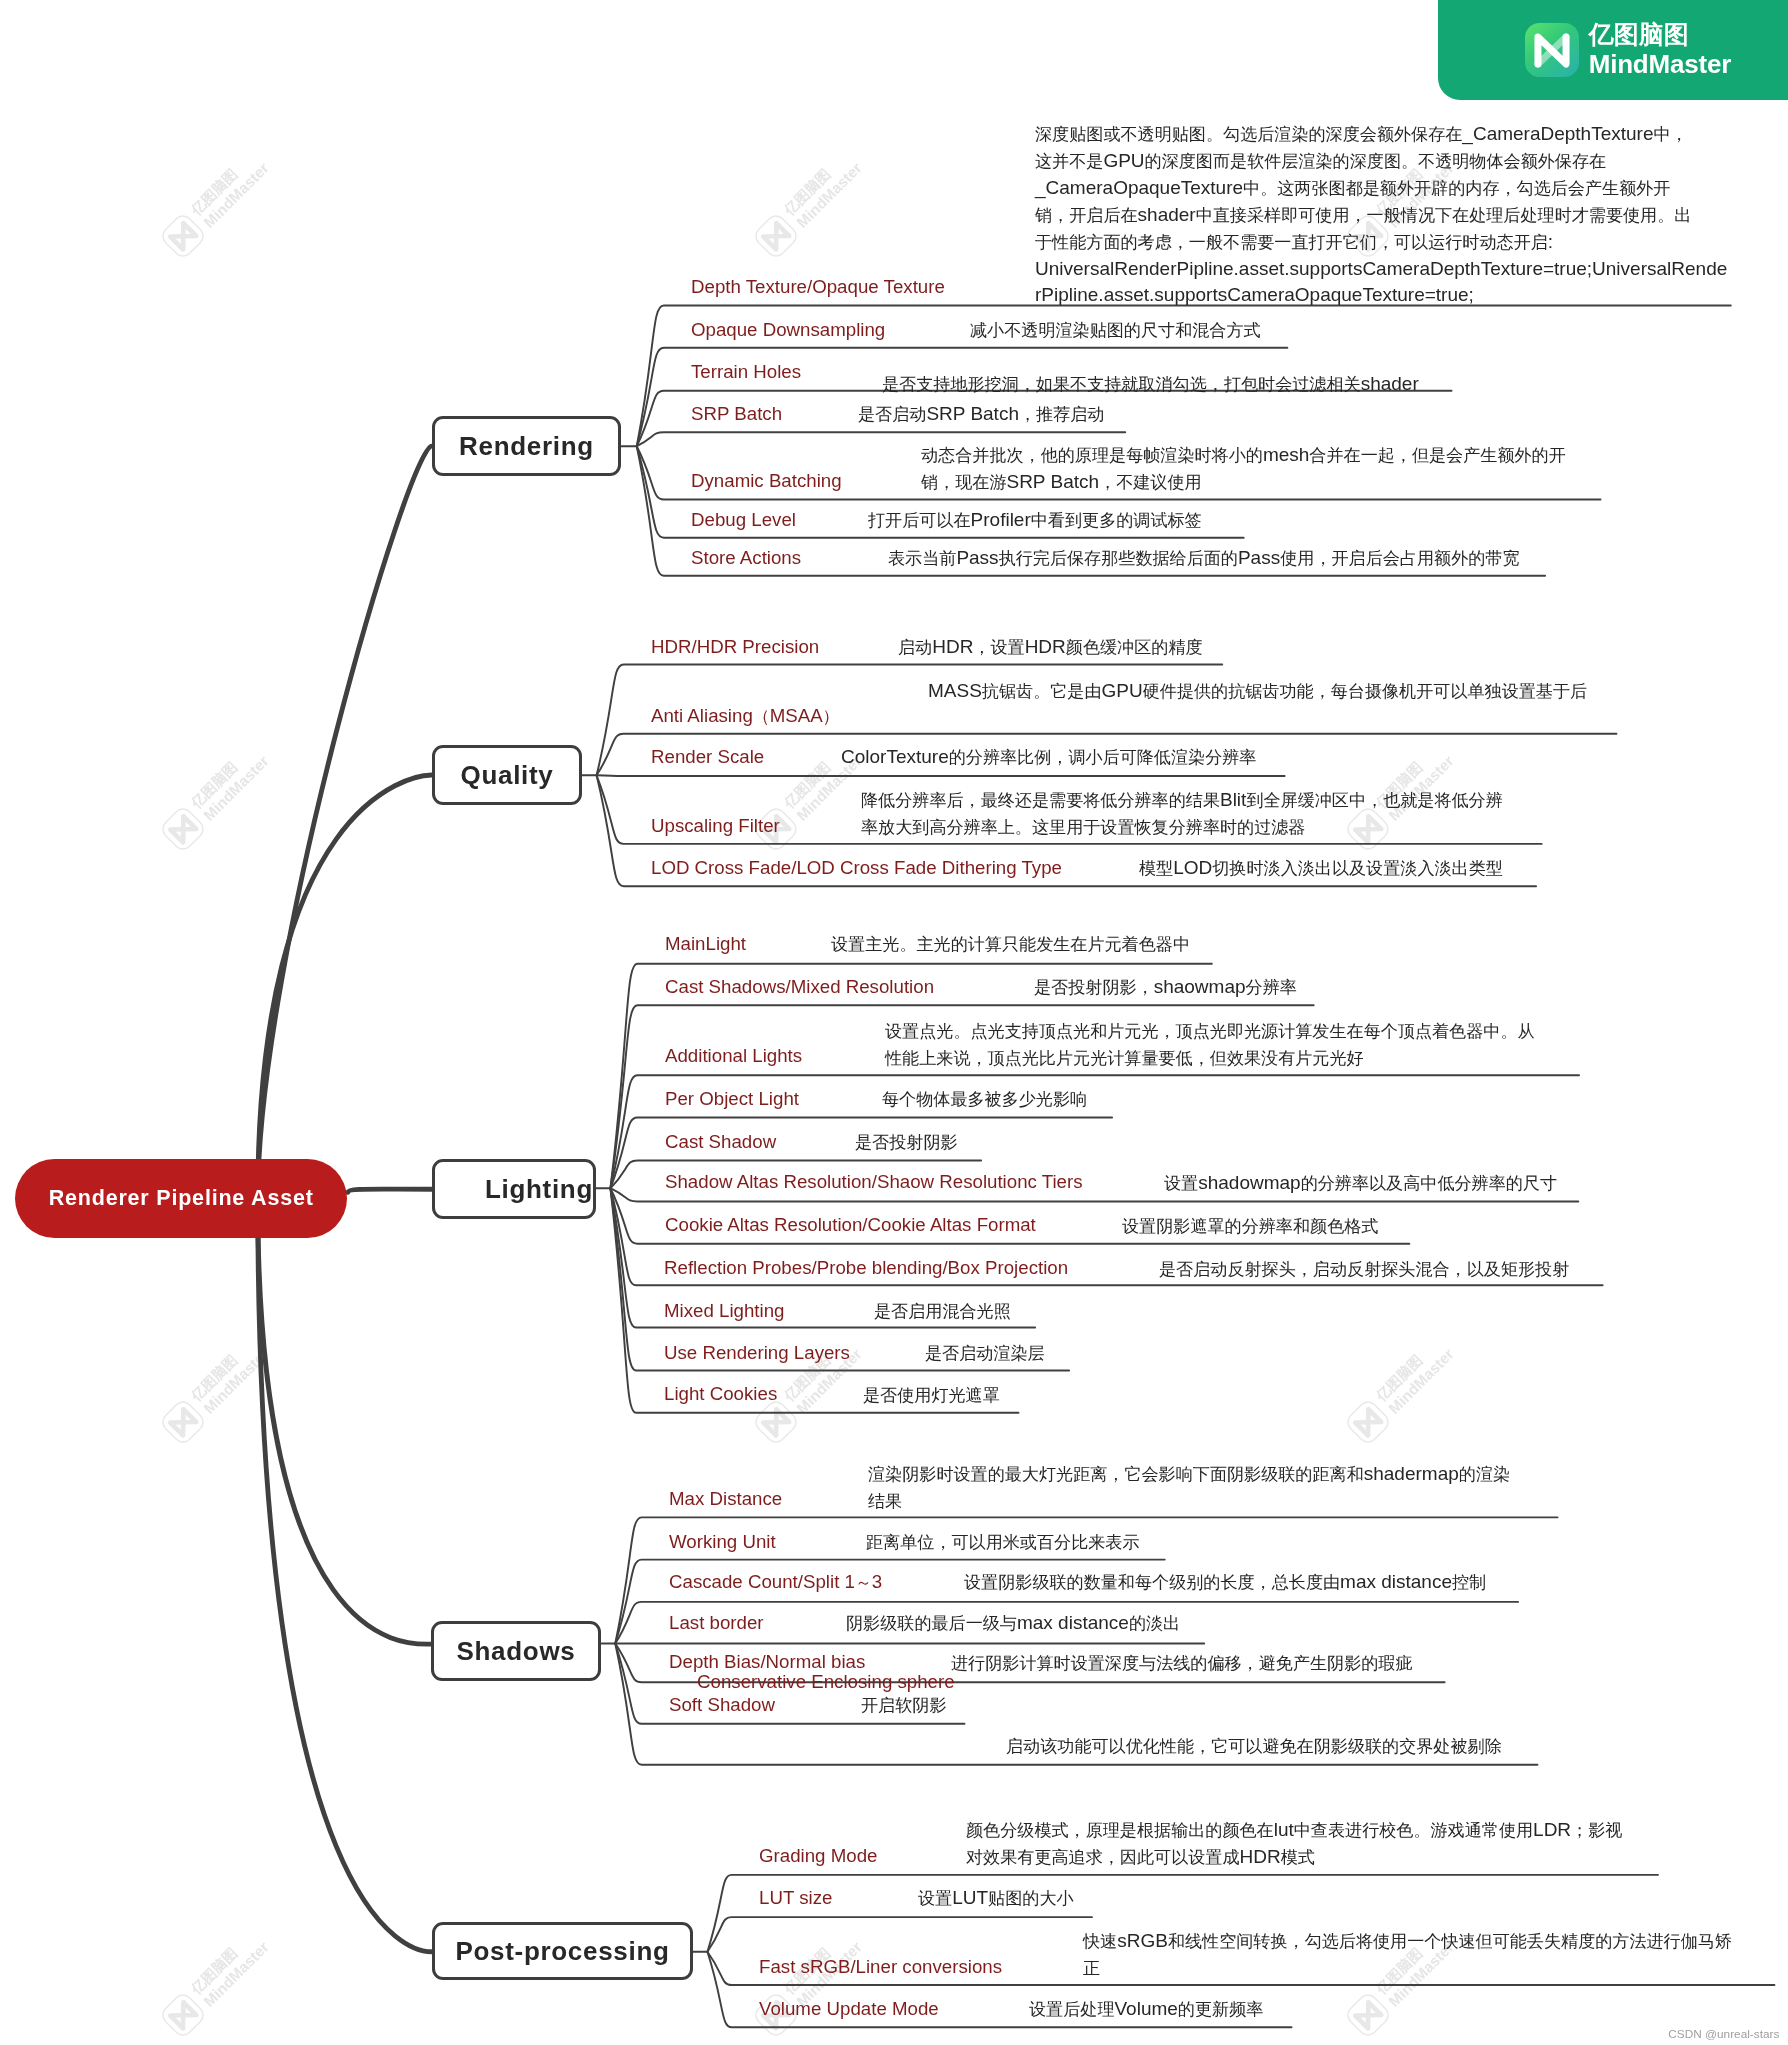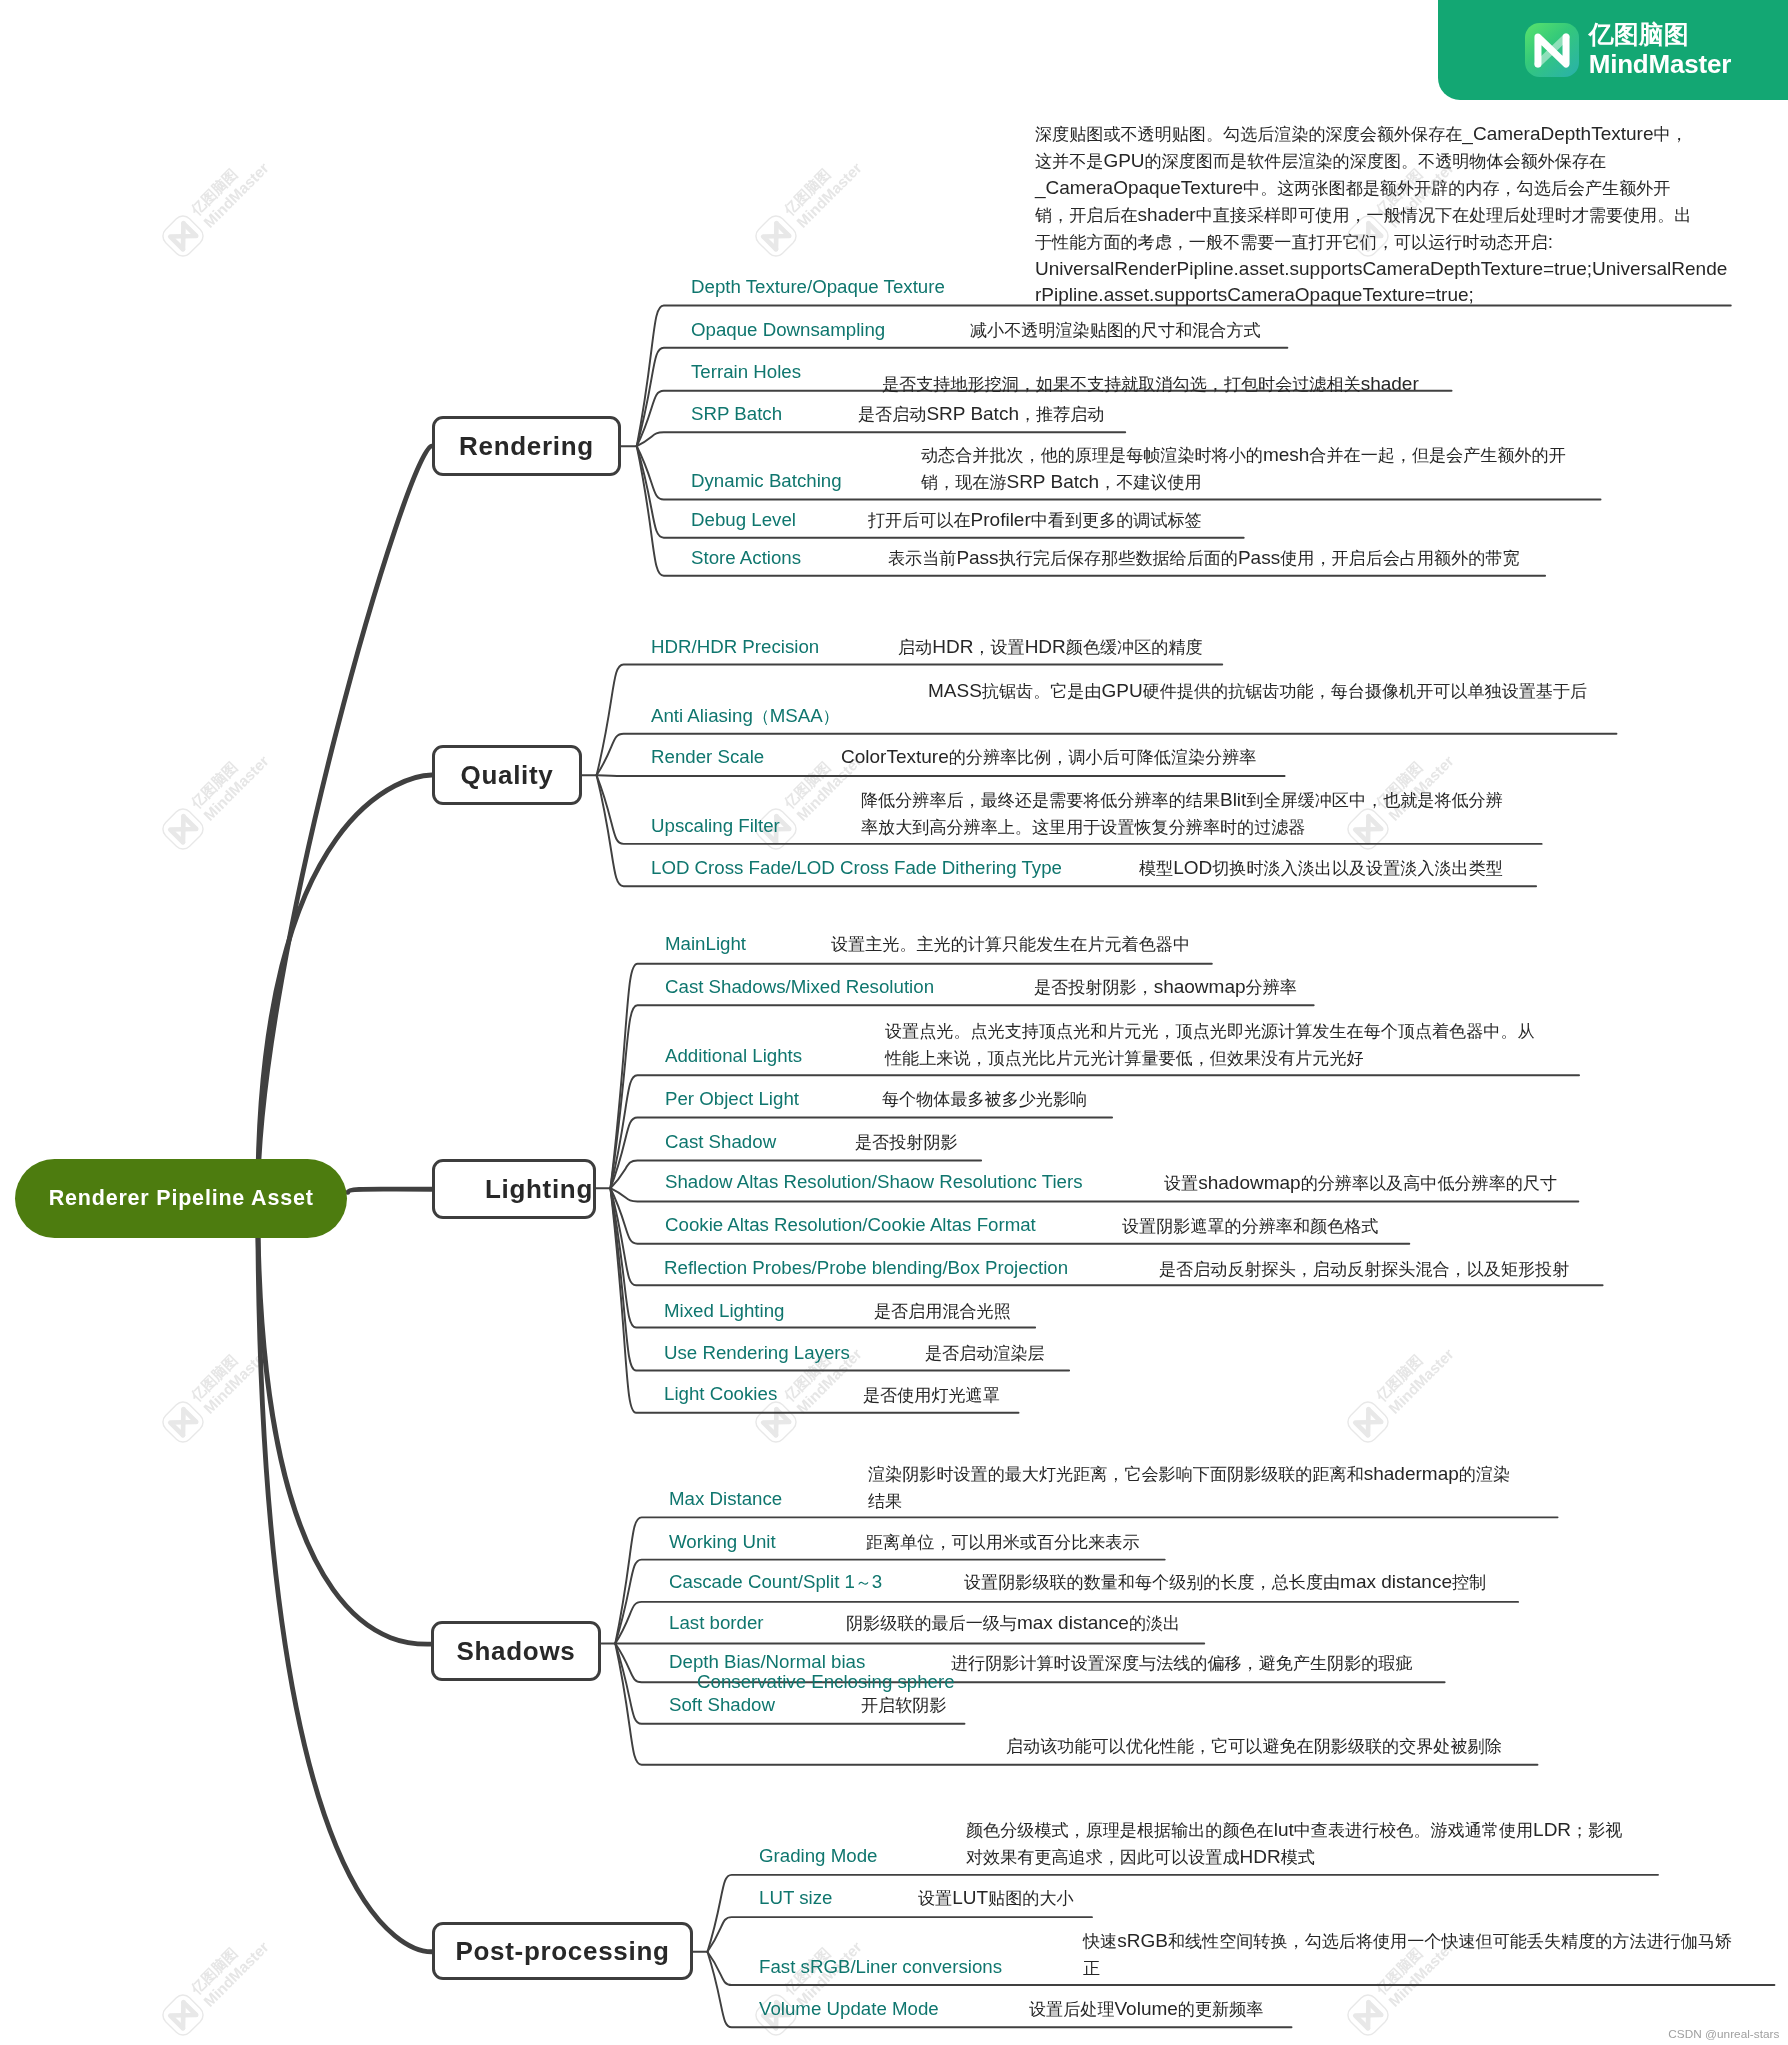--- a/index.html
+++ b/index.html
@@ -3,22 +3,22 @@
 <meta charset="utf-8">
 <style>
   html,body{margin:0;padding:0;background:#fff;}
   body{width:1789px;height:2046px;position:relative;overflow:hidden;
        font-family:"Liberation Sans",sans-serif;-webkit-font-smoothing:antialiased;}
   #stage{position:absolute;left:0;top:0;width:1789px;height:2046px;}
   svg#wires{position:absolute;left:0;top:0;width:1789px;height:2046px;pointer-events:none;}
   .node{position:absolute;box-sizing:border-box;display:flex;align-items:center;justify-content:center;}
   .branch{border:3.1px solid #3d3d3d;border-radius:11px;background:#fff;
           font-weight:bold;color:#282828;font-size:26px;letter-spacing:0.7px;}
-  .rootnode{background:#4d7c0f;border-radius:42px;color:#fff;font-weight:bold;font-size:21.5px;letter-spacing:0.8px;white-space:nowrap;}
-  .leaf-label{position:absolute;color:#0f766e;white-space:nowrap;transform:translateY(-50%);font-size:18.7px;}
+  .rootnode{background:#b91c1c;border-radius:42px;color:#fff;font-weight:bold;font-size:21.5px;letter-spacing:0.8px;white-space:nowrap;}
+  .leaf-label{position:absolute;color:#7f1d1d;white-space:nowrap;transform:translateY(-50%);font-size:18.7px;}
   .leaf-desc{position:absolute;color:#262626;white-space:nowrap;font-size:19px;line-height:26px;}
   .cjk{font-size:0.90em;}
   .brand{position:absolute;right:0;top:0;width:351px;height:100px;background:#13a773;
          border-bottom-left-radius:22px;display:flex;align-items:center;padding-left:87px;box-sizing:border-box;}
   .brand-logo{display:block;line-height:0;}
   .brand-text{display:flex;flex-direction:column;color:#fff;margin-left:9.7px;}
   .brand-cn{font-size:25px;font-weight:bold;line-height:29px;letter-spacing:0px;}
   .brand-en{font-size:26px;font-weight:bold;line-height:30.5px;letter-spacing:-0.2px;}
   #wm-layer{position:absolute;left:0;top:0;width:1789px;height:2046px;}
   .wmtile{position:absolute;transform:translate(-50%,-50%) rotate(-45deg);

